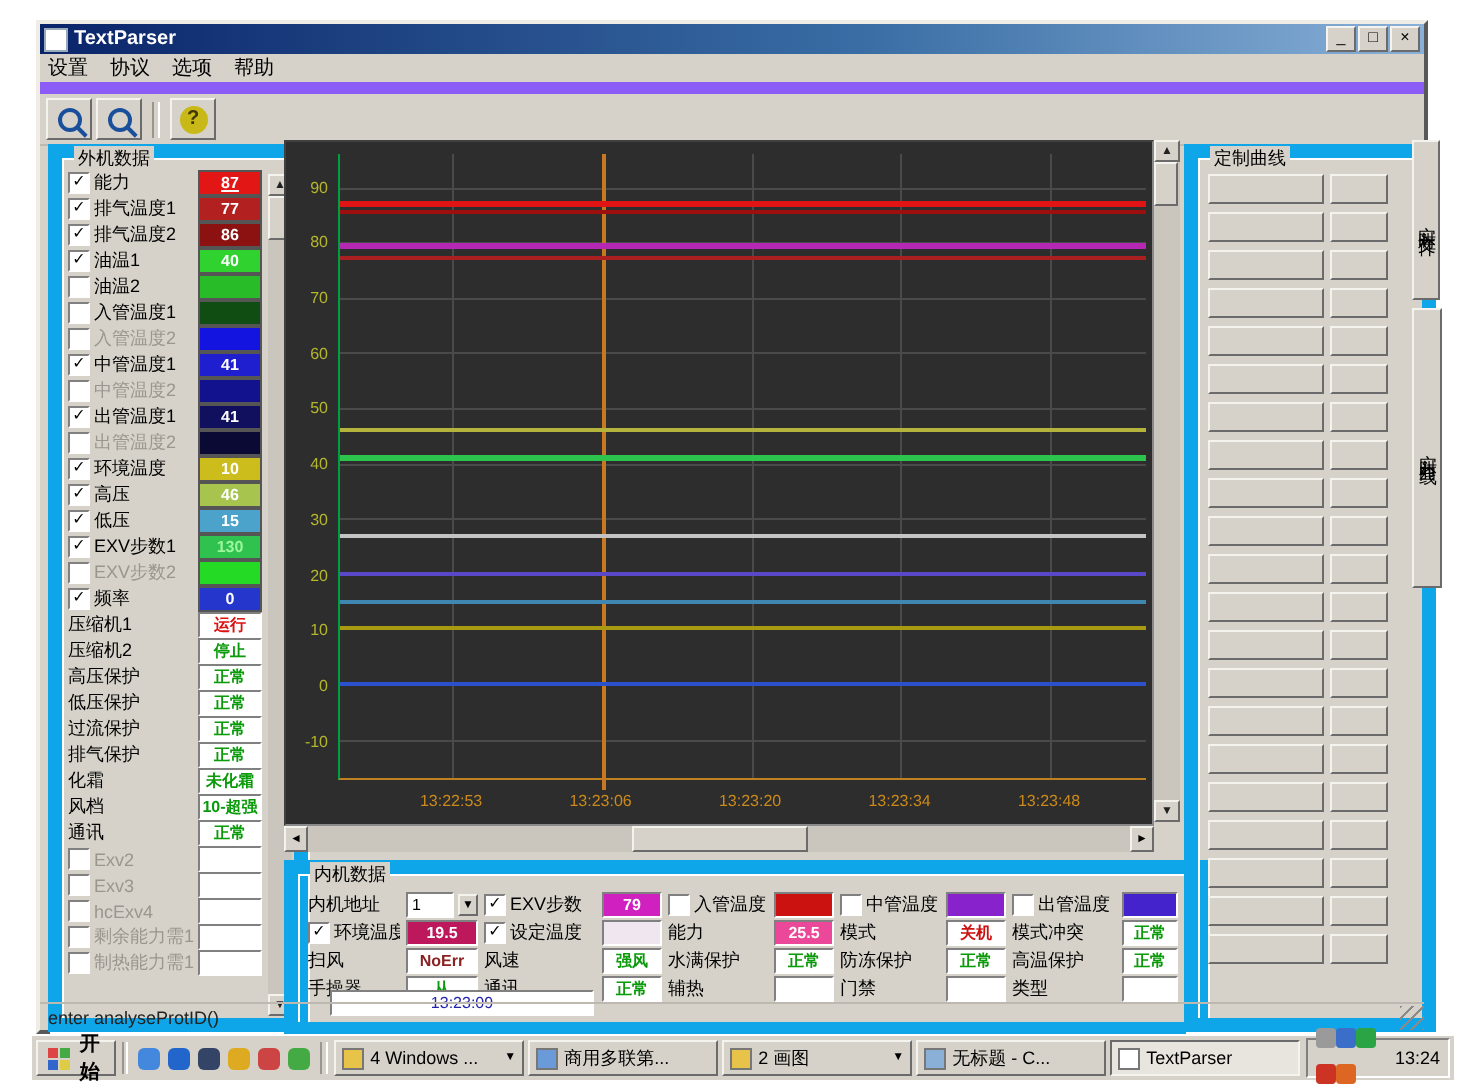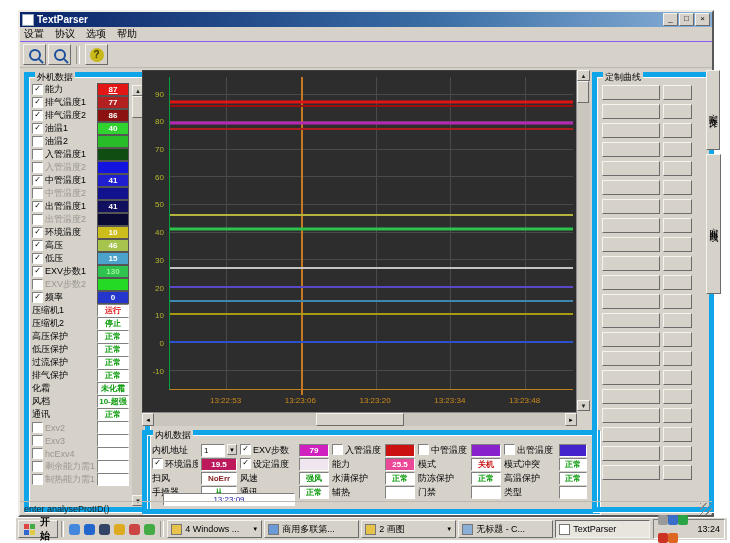--- a/index.html
+++ b/index.html
@@ -7,31 +7,31 @@
   .screen{position:absolute;inset:0;background:#fff;}
   
   .bout{border:1px solid;border-color:#f5f3ee #6b6b6b #6b6b6b #f5f3ee;background:#d6d2ca;}
   
   .window{position:absolute;left:18px;top:10px;width:696px;height:507px;background:#d6d2ca;border:2px solid;border-color:#f0ede6 #585858 #585858 #f0ede6;box-sizing:border-box;}
   .titlebar{height:15px;background:linear-gradient(90deg,#0a246a,#3a6ea5 60%,#89b0d8);display:flex;align-items:center;padding:0 2px;}
   .app-icon{width:10px;height:10px;background:#fff;border:1px solid #9ab;margin-right:3px;flex:none;}
   .title{color:#fff;font-size:10px;font-weight:bold;flex:1;white-space:nowrap;overflow:hidden;}
   .win-btns{display:flex;gap:1px;}
   .wbtn{width:13px;height:11px;font-size:8px;line-height:9px;text-align:center;color:#000;cursor:default;}
-  .menubar{height:14px;display:flex;align-items:center;padding-left:4px;border-bottom:1px solid #8b5cf6;}
+  .menubar{height:14px;display:flex;align-items:center;padding-left:4px;border-bottom:6px solid #8b5cf6;}
   .mitem{font-size:10px;margin-right:11px;color:#000;}
   .toolbar{height:25px;display:flex;align-items:center;padding-left:3px;border-bottom:1px solid #bdb9b1;gap:2px;}
   .tbtn{width:23px;height:21px;display:flex;align-items:center;justify-content:center;padding:0;cursor:default;}
   .mag{width:8px;height:8px;border:2px solid #1a4f9c;border-radius:50%;position:relative;display:inline-block;}
   .mag::after{content:"";position:absolute;width:6px;height:2px;background:#1a4f9c;right:-5px;bottom:-3px;transform:rotate(45deg);}
   .hlp{width:14px;height:14px;border-radius:50%;background:#c8b818;color:#403800;font-weight:bold;font-size:10px;line-height:14px;text-align:center;display:inline-block;}
   .tsep{width:2px;height:18px;border-left:1px solid #9a968e;border-right:1px solid #fff;margin:0 3px;}
   .main{position:absolute;left:2px;top:56px;right:2px;bottom:15px;}
   
-  .groupbox{position:absolute;border:5px solid #0ea5e9;box-shadow:inset 1px 1px 0 #fff,1px 1px 0 #fff;}
+  .groupbox{position:absolute;border:7px solid #0ea5e9;box-shadow:inset 1px 1px 0 #fff,1px 1px 0 #fff;}
   .glabel{position:absolute;top:-6px;left:6px;background:#d6d2ca;font-size:9px;padding:0 2px;color:#000;white-space:nowrap;}
   
   .outdoor{left:2px;top:4px;width:116px;height:430px;}
   .srow,.trow{display:flex;align-items:center;height:13px;padding:0 16px 0 3px;gap:2px;}
   .slab,.tlab{flex:1;font-size:9px;white-space:nowrap;overflow:hidden;color:#000;}
   .dis .slab,.dis .tlab{color:#9a968e;}
   .cb{width:9px;height:9px;flex:none;background:#fff;border:1px solid;border-color:#808080 #fff #fff #808080;font-size:8px;line-height:8px;text-align:center;color:#000;display:inline-block;box-sizing:content-box;}
   .swatch{width:30px;height:11px;flex:none;font-size:8px;font-weight:bold;text-align:center;line-height:11px;border:1px solid #555;}
   .tbox{width:30px;height:11px;flex:none;background:#fff;border:1px solid;border-color:#808080 #fff #fff #808080;font-size:8px;font-weight:bold;text-align:center;line-height:11px;}
   .sensor-block{padding-top:6px;}
@@ -53,21 +53,21 @@
   #xlabels{position:absolute;left:26px;right:3px;bottom:4px;height:12px;}
   .xlab{position:absolute;transform:translateX(-50%);font-size:8px;color:#cc8a1a;white-space:nowrap;}
   .chart-vs{position:absolute;right:0;top:0;width:13px;height:341px;background:#cac6be;}
   .chart-vs .sb-btn{width:13px;}
   .chart-hs{position:absolute;left:0;bottom:0;height:13px;right:13px;background:#cac6be;}
   .hs-btn{position:absolute;top:0;width:12px;height:13px;font-size:6px;line-height:12px;text-align:center;box-sizing:border-box;}
   .hs-thumb{position:absolute;top:0;left:40%;width:88px;height:13px;box-sizing:border-box;}
   
   .indoor{left:120px;top:362px;width:448px;height:74px;}
   #indoor-grid{position:absolute;left:5px;top:8px;display:grid;grid-auto-flow:column;grid-template-rows:repeat(4,14px);grid-template-columns:46px 36px 56px 30px 50px 30px 50px 30px 52px 28px;column-gap:3px;align-items:center;}
-  .icell{display:flex;gap:2px;height:13px;}
+  .icell{display:flex;align-items:center;gap:2px;height:13px;}
   .ilab{font-size:9px;white-space:nowrap;overflow:hidden;color:#000;}
   .valbox{width:100%;height:11px;background:#ffffff;border:1px solid;border-color:#808080 #fff #fff #808080;font-size:8px;font-weight:bold;text-align:center;line-height:11px;color:#000;overflow:hidden;}
   .dropbox{flex:1;height:11px;background:#fff;border:1px solid;border-color:#808080 #fff #fff #808080;font-size:8px;line-height:11px;padding-left:2px;}
   .droparrow{width:10px;height:11px;font-size:6px;line-height:10px;text-align:center;box-sizing:border-box;}
   .tsbox{position:absolute;left:16px;bottom:3px;width:130px;height:11px;background:#fff;border:1px solid;border-color:#808080 #fff #fff #808080;font-size:8px;text-align:center;line-height:11px;color:#2222aa;}
   
   .curves{left:570px;top:4px;width:112px;height:430px;}
   #curve-rows{padding:8px 0 0 5px;}
   .crow{display:flex;gap:3px;margin-bottom:4px;align-items:center;}
   .cbtnL{width:58px;height:15px;padding:0;}

